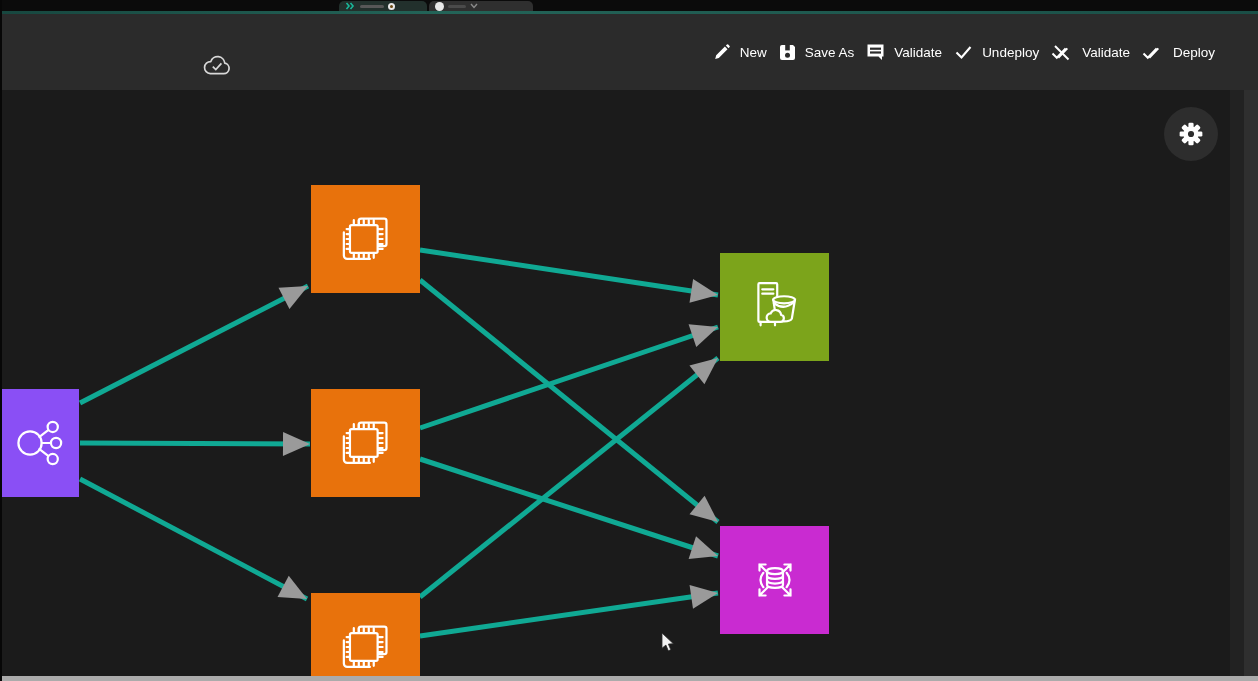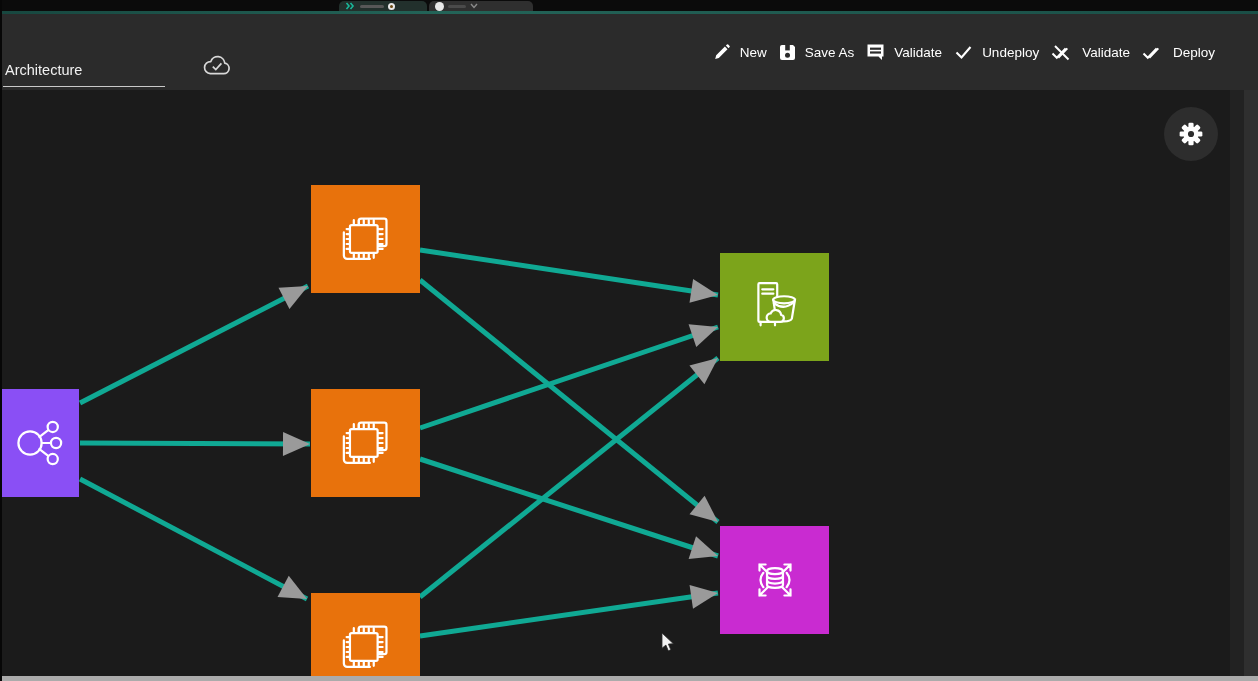--- a/index.html
+++ b/index.html
@@ -64,21 +64,20 @@
       <div class="tab-dot" style="width:9px;height:9px;"></div>
       <div class="tab-bar" style="width:18px;background:#4a4a4a"></div>
       <svg width="8" height="6" viewBox="0 0 8 6">
         <path d="M1 1 L4 4.5 L7 1" stroke="#8a8a8a" stroke-width="1.4" fill="none"></path>
       </svg>
     </div>
   </div>
   <div class="teal-rule"></div>
 
   <div class="header">
-    <input class="name-input" value="Architecture" style="">
     <svg class="cloud-ic" width="30" height="27" viewBox="0 0 30 27">
       <path d="M8.3 20.6 h13.4 a5.3 5.3 0 0 0 1.1-10.5 7.2 7.2 0 0 0-14-1.5 5.4 5.4 0 0 0-.5 12 z" stroke="#d8d8d8" stroke-width="1.7" fill="none" stroke-linejoin="round"></path>
       <path d="M10.8 13.6 l3 3 5.6-6.2" stroke="#d8d8d8" stroke-width="1.7" fill="none"></path>
     </svg>
 
     <div class="toolbar">
       <div class="tb-item">
         <svg width="18" height="18" viewBox="0 0 18 18">
           <path d="M2.2 15.9 L3.2 12.3 L11.9 3.6 L14.5 6.2 L5.8 14.9 L2.2 15.9 Z
                    M12.9 2.6 L14 1.5 Q14.6 .9 15.2 1.5 L16.6 2.9 Q17.2 3.5 16.6 4.1 L15.5 5.2 Z" fill="#ffffff"></path>

